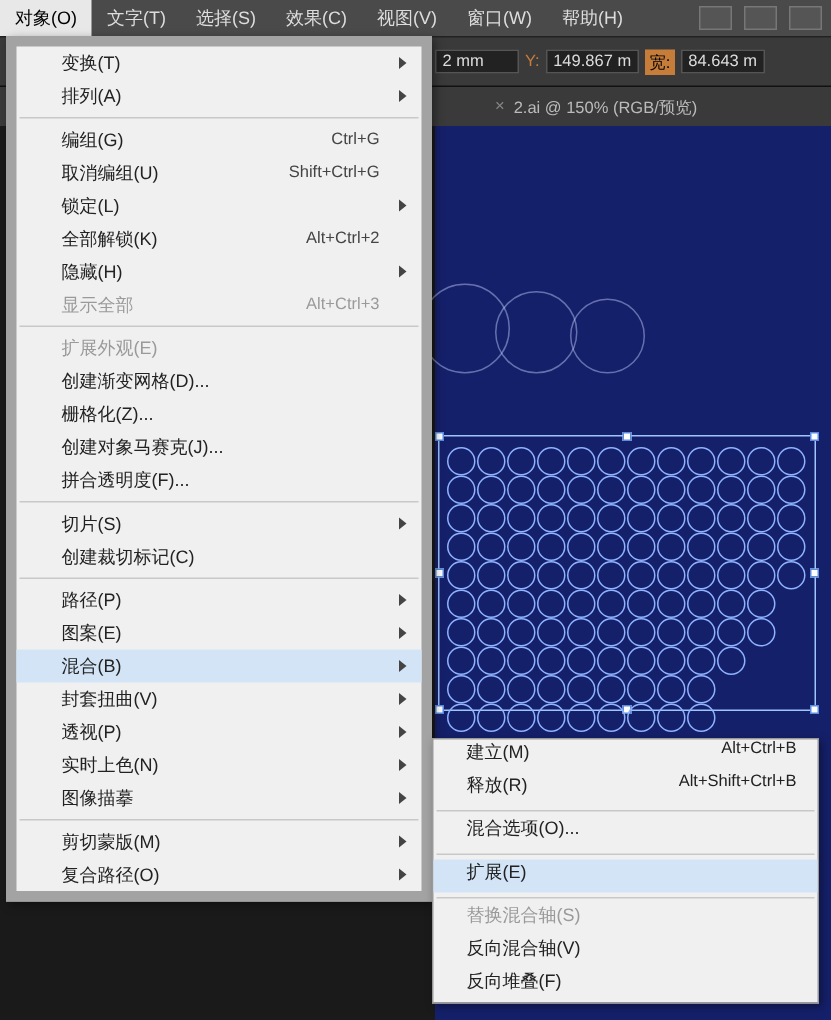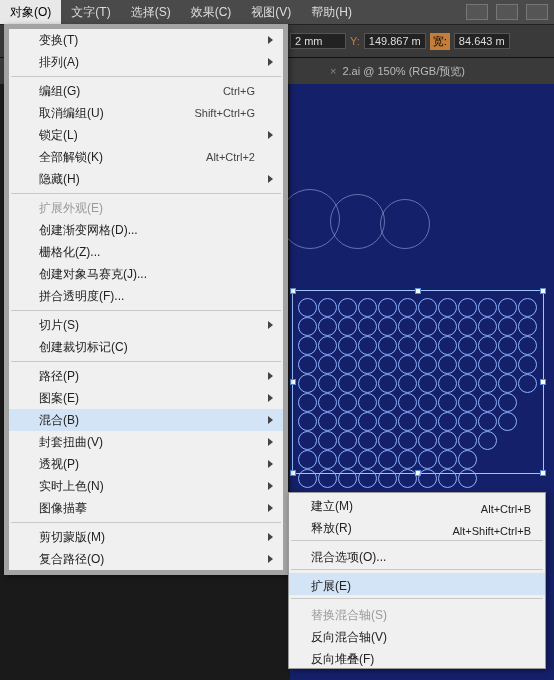--- a/index.html
+++ b/index.html
@@ -10,46 +10,47 @@
 .menubar .tb{margin-left:auto;display:flex;gap:8px;padding-right:6px}
 .tb-ic{width:22px;height:16px;border:1px solid #777;background:#555}
 .propbar{height:34px;background:#3a3a3a;border-top:1px solid #222;border-bottom:1px solid #111;display:flex;align-items:center;font-size:11px;color:#ccc;padding-left:290px;gap:4px}
 .propbar .lbl{background:#c77d3a;color:#000;padding:1px 3px;font-size:11px}
 .propbar .fld{background:#222;border:1px solid #555;padding:1px 4px;color:#ddd;min-width:56px;font-size:11px}
 .tabbar{height:26px;background:#3a3a3a;display:flex;align-items:center;padding-left:330px;font-size:11px;color:#bbb}
 .tabbar .tabx{color:#888;margin-right:6px}
 .canvas{position:absolute;left:290px;top:84px;right:0;bottom:0;background:#15206b}
 .select-box{position:absolute;left:2px;top:206px;width:252px;height:184px;border:1px solid #9ec5ff}
 .handle{position:absolute;width:6px;height:6px;background:#fff;border:1px solid #5a8de0}
-.menu1{position:absolute;left:4px;top:24px;width:284px;background:#f0f0f0;border:5px solid #a3a3a3;box-shadow:2px 2px 6px rgba(0,0,0,.4);font-size:12px;color:#222}
+.menu1{position:absolute;left:4px;top:24px;width:284px;background:#f0f0f0;border:7px solid #a3a3a3;box-shadow:2px 2px 6px rgba(0,0,0,.4);font-size:12px;color:#222}
 .menu1 .row{display:flex;align-items:center;height:22px;padding:0 28px 0 30px;position:relative}
 .menu1 .row.dis{color:#9a9a9a}
 .menu1 .row .sc{margin-left:auto;font-size:11px;color:#444}
 .menu1 .row.dis .sc{color:#9a9a9a}
 .menu1 .row.sub::after{content:"";position:absolute;right:10px;top:7px;border-left:5px solid #444;border-top:4px solid transparent;border-bottom:4px solid transparent}
 .menu1 .row.hl{background:#d3e4f7}
 .menu1 .sep{height:1px;background:#c8c8c8;margin:3px 2px}
 .menu2{position:absolute;left:288px;top:492px;width:258px;background:#f0f0f0;border:1px solid #999;box-shadow:2px 2px 6px rgba(0,0,0,.4);font-size:12px;color:#222}
-.menu2 .row{display:flex;align-items:flex-end;height:22px;padding:0 14px 0 22px}
+.menu2 .row{display:flex;align-items:flex-start;height:22px;padding:0 14px 0 22px}
 .menu2 .row.dis{color:#9a9a9a}
 .menu2 .row .sc{margin-left:auto;font-size:11px}
 .menu2 .row.hl{background:#d3e4f7}
 .menu2 .sep{height:1px;background:#c8c8c8;margin:3px 2px}
 .circ{position:absolute;border:1px solid rgba(200,210,255,.45);border-radius:50%}
 .circ.sel{border-color:#8fb3ff}
 </style>
 </head>
 <body>
 
 <div class="menubar" id="menubar">
     <div class="mi open">对象(O)</div>
     <div class="mi">文字(T)</div>
     <div class="mi">选择(S)</div>
     <div class="mi">效果(C)</div>
     <div class="mi">视图(V)</div>
+    <div class="mi">窗口(W)</div>
     <div class="mi">帮助(H)</div>
     <div class="tb">
       <div class="tb-ic"></div>
       <div class="tb-ic"></div>
       <div class="tb-ic"></div>
     </div>
   </div>
 
 <div class="propbar">
   <span class="fld">2 mm</span>
@@ -209,20 +210,24 @@
     <div class="row sub">
       <span>锁定(L)</span>
     </div>
     <div class="row">
       <span>全部解锁(K)</span>
       <span class="sc">Alt+Ctrl+2</span>
     </div>
     <div class="row sub">
       <span>隐藏(H)</span>
     </div>
+    <div class="row dis">
+      <span>显示全部</span>
+      <span class="sc">Alt+Ctrl+3</span>
+    </div>
     <div class="sep"></div>
     <div class="row dis">
       <span>扩展外观(E)</span>
     </div>
     <div class="row">
       <span>创建渐变网格(D)...</span>
     </div>
     <div class="row">
       <span>栅格化(Z)...</span>
     </div>

